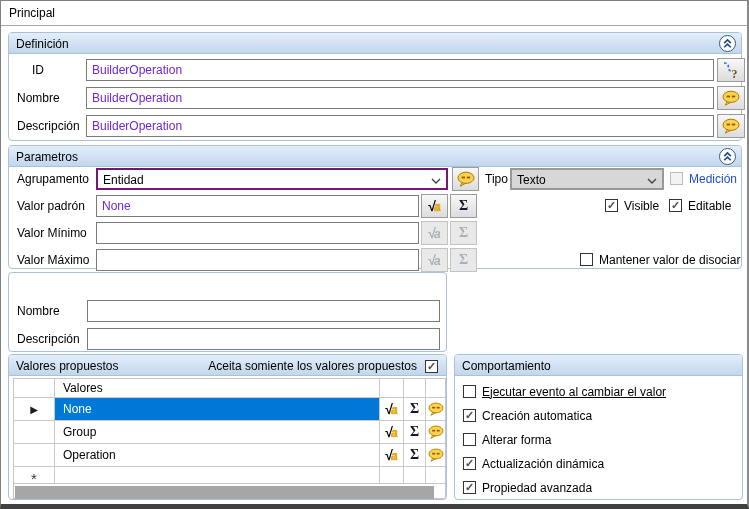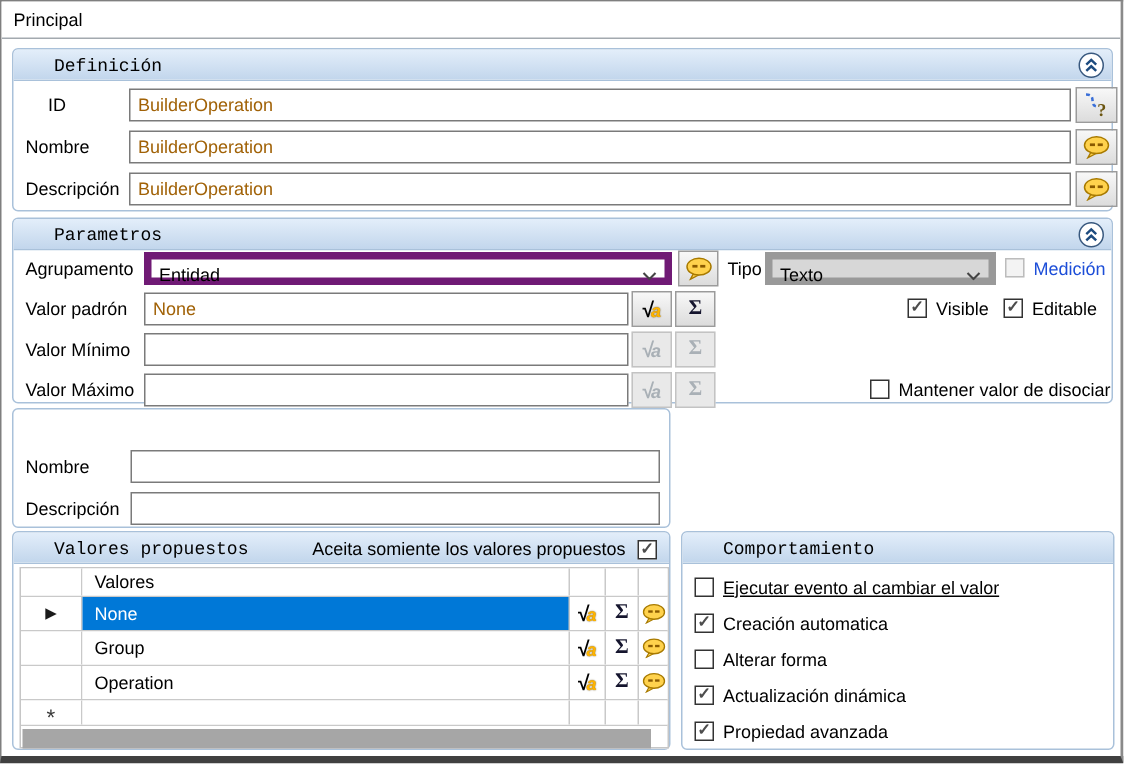--- a/index.html
+++ b/index.html
@@ -9,31 +9,31 @@
     border:1px solid #7f7f7f; border-right:2px solid #8a8a8a; border-bottom:5px solid #404040;
     font-family:"Liberation Sans",sans-serif; font-size:12px; color:#000; overflow:hidden;
   }
   .titlebar { position:absolute; left:0; top:0; width:746px; height:25px; background:#fff; border-bottom:1px solid #a3a9af; }
   .titlebar .t { position:absolute; left:8px; top:5px; }
 
   .grp { position:absolute; border:1px solid #a9c1da; border-radius:4px; background:#fff; }
   .grp-h { position:absolute; left:0; top:0; right:0; height:21px;
     background:linear-gradient(180deg,#e3eefa 0%,#c2d6ec 100%);
     border-bottom:1px solid #a9c1da; border-radius:3px 3px 0 0; }
-  .grp-title { position:absolute; left:27px; top:4px; white-space:nowrap;font-family:Liberation Mono, monospace; }
+  .grp-title { position:absolute; left:7px; top:4px; white-space:nowrap; }
 
   .colbtn { position:absolute; right:5px; top:2px; width:17px; height:17px; border:1px solid #39597f;
     border-radius:50%; background:#fff; display:flex; align-items:center; justify-content:center; padding:0; cursor:pointer; }
 
   .lbl { position:absolute; height:22px; line-height:22px; white-space:nowrap; }
   .tb { position:absolute; height:22px; border:1px solid #7a7a7a; background:#fff; padding:0 5px;
-    font:12px "Liberation Sans",sans-serif; color:#a16207; }
+    font:12px "Liberation Sans",sans-serif; color:#6d28d9; }
   .tb.dis { background:#d9d9d9; border-color:#ababab; }
 
-  .combo { position:absolute; height:22px; border:5px solid #701a75; background:#fff; }
+  .combo { position:absolute; height:22px; border:2px solid #701a75; background:#fff; }
   .combo .cv { position:absolute; left:5px; top:3px; white-space:nowrap; }
   .combo .chev { position:absolute; right:5px; top:8px; }
   .combo.gray { background:#d7d7d7; border-color:#999; }
 
   .ibtn { position:absolute; border:1px solid #9b9b9b; background:linear-gradient(#f8f8f8,#dcdcdc);
     display:flex; align-items:center; justify-content:center; padding:0; cursor:pointer; }
   .ibtn.dis { background:#e9e9e9; border-color:#c3c3c3; cursor:default; }
   .ibtn.green { background:linear-gradient(#72c572,#2f9e2f); border-color:#1d7a2a; }
 
   .sq { font-weight:bold; font-size:14px; color:#000; line-height:14px; white-space:nowrap; }

